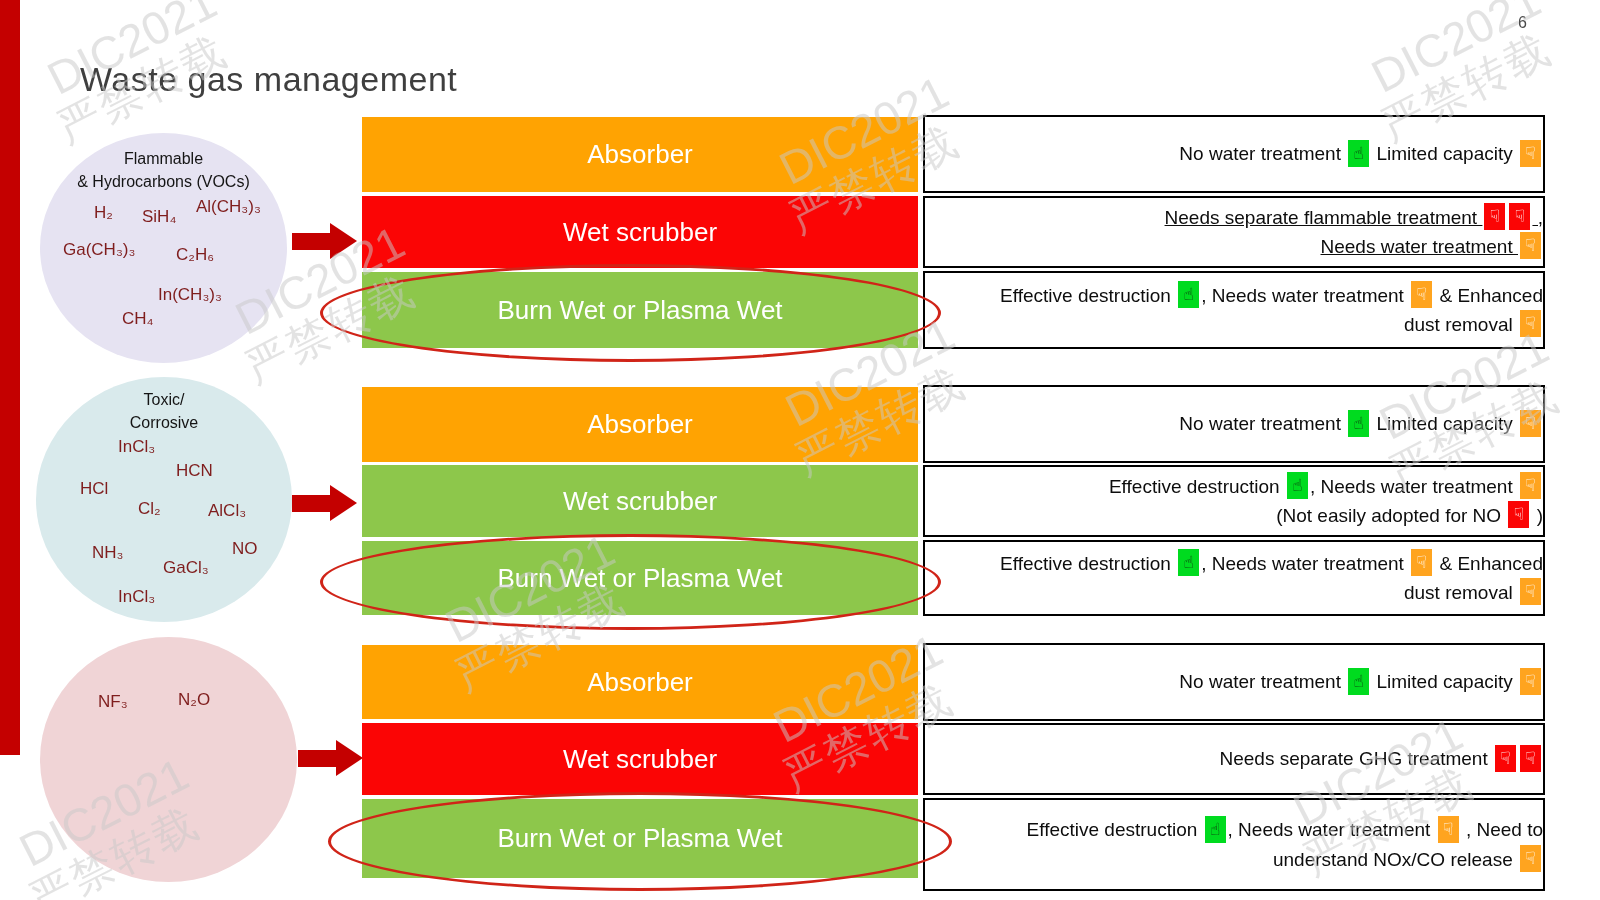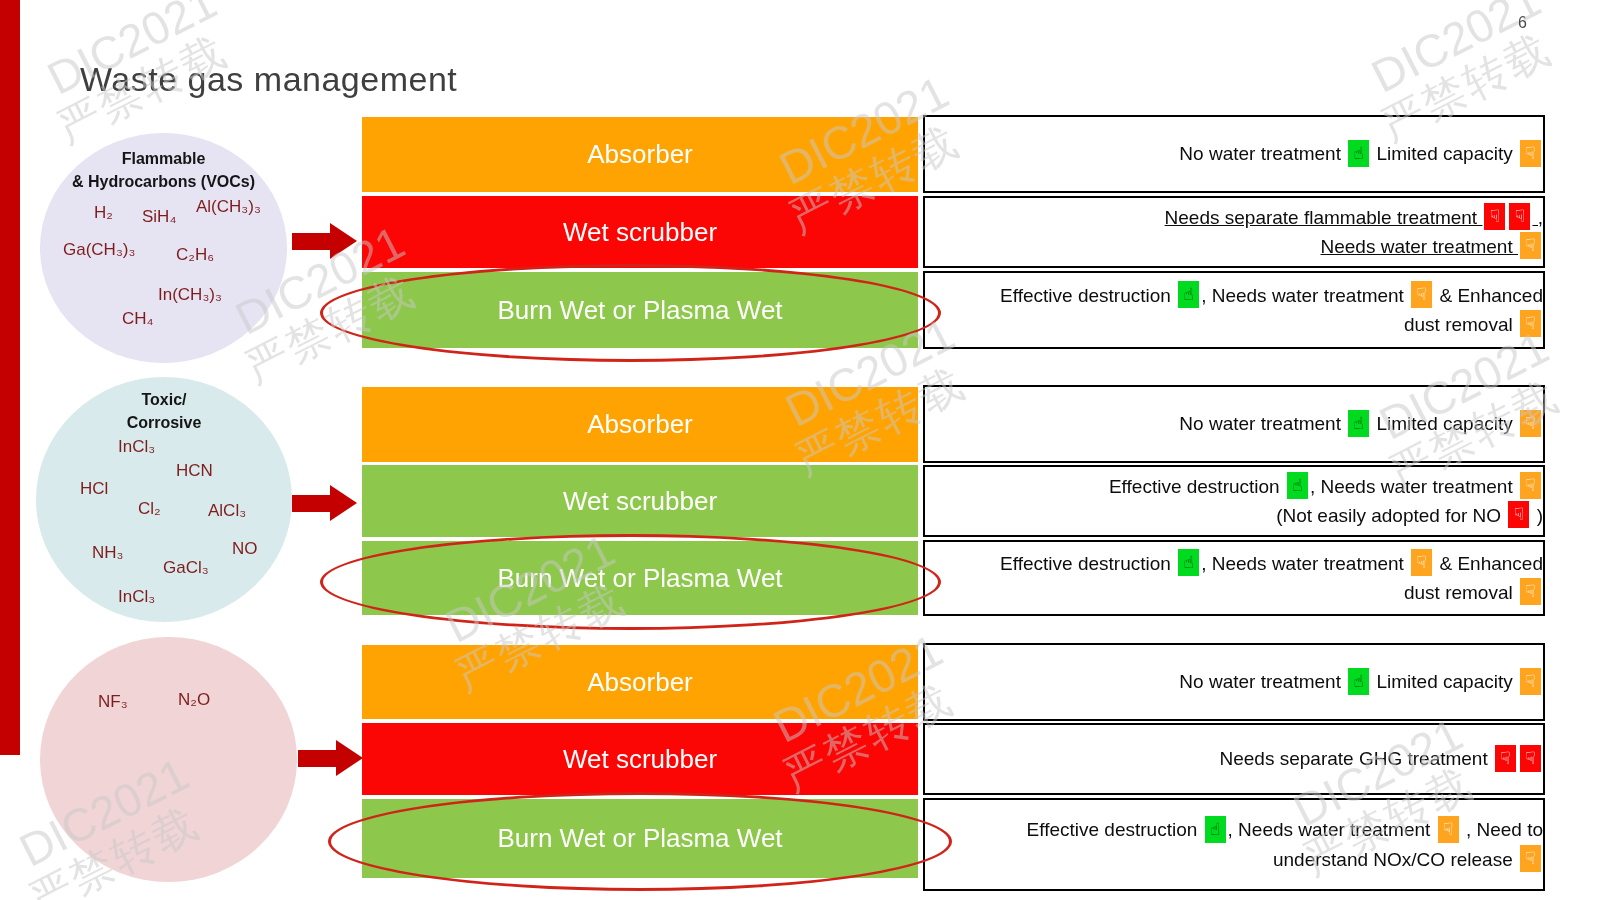--- a/index.html
+++ b/index.html
@@ -8,21 +8,21 @@
     overflow:hidden;font-family:"Liberation Sans","DejaVu Sans",sans-serif;color:#111;
   }
   .abs{position:absolute;}
   
   .accent-bar{left:0;top:73;width:20px;height:755px;background:#C40000;}
   
   .title{left:80px;top:60px;font-size:34px;color:#3F3F3F;letter-spacing:.5px;}
   .page-num{left:1518px;top:14px;font-size:16px;color:#4a4a4a;}
   
   .circle{border-radius:50%;}
-  .circle .ctitle{position:absolute;width:100%;text-align:center;font-weight:bold;font-size:16px;line-height:23px;color:#151515;}
+  .circle .ctitle{position:absolute;width:100%;text-align:center;font-weight:normal;font-size:16px;line-height:23px;color:#151515;}
   .chem{position:absolute;font-size:17px;color:#7f1d1d;font-family:"Liberation Sans","DejaVu Sans",sans-serif;white-space:nowrap;}
   
   .arrow{display:flex;align-items:center;height:36px;}
   .arrow .shaft{width:38px;height:17px;background:#C40000;}
   .arrow .head{width:0;height:0;border-left:27px solid #C40000;border-top:18px solid transparent;border-bottom:18px solid transparent;}
   
   .bar{left:362px;width:556px;display:flex;align-items:center;justify-content:center;
        color:#fff;font-size:26px;}
   
   .note{left:923px;width:622px;border:2px solid #000;background:#fff;box-sizing:border-box;

